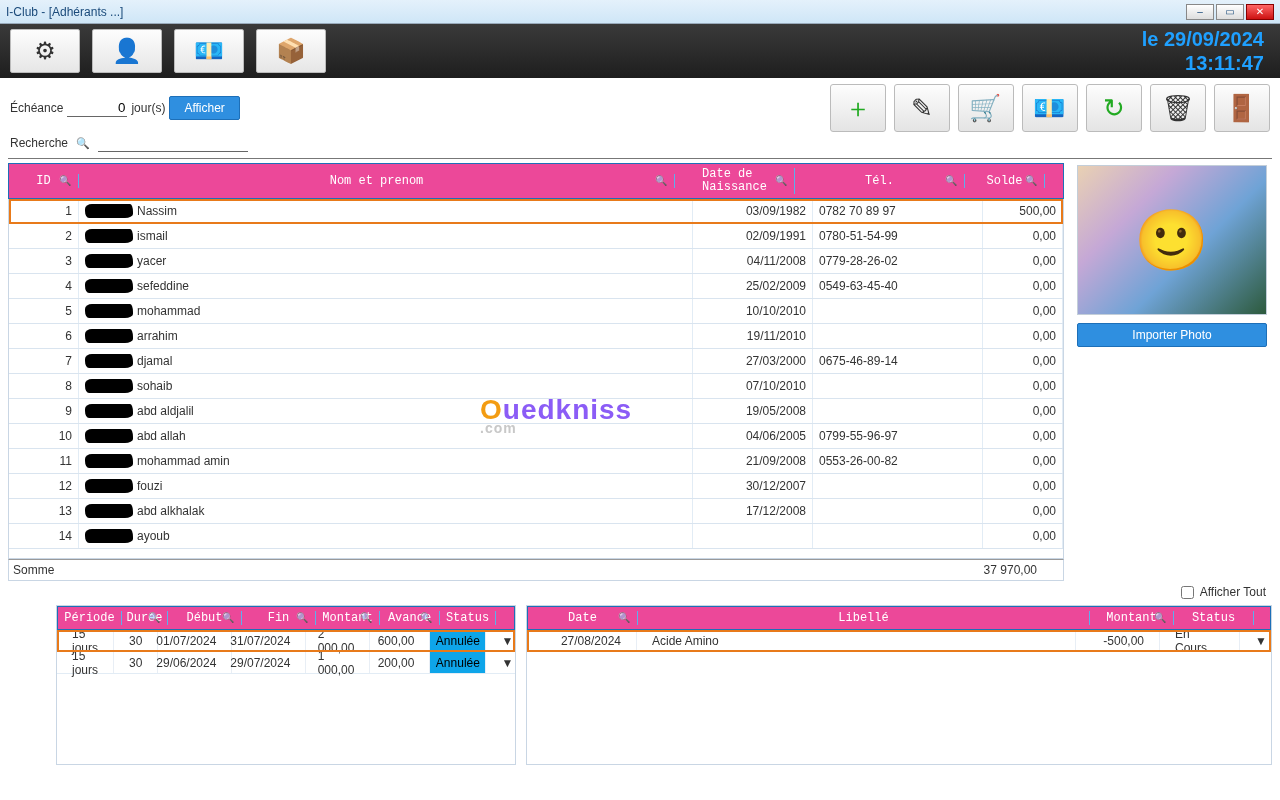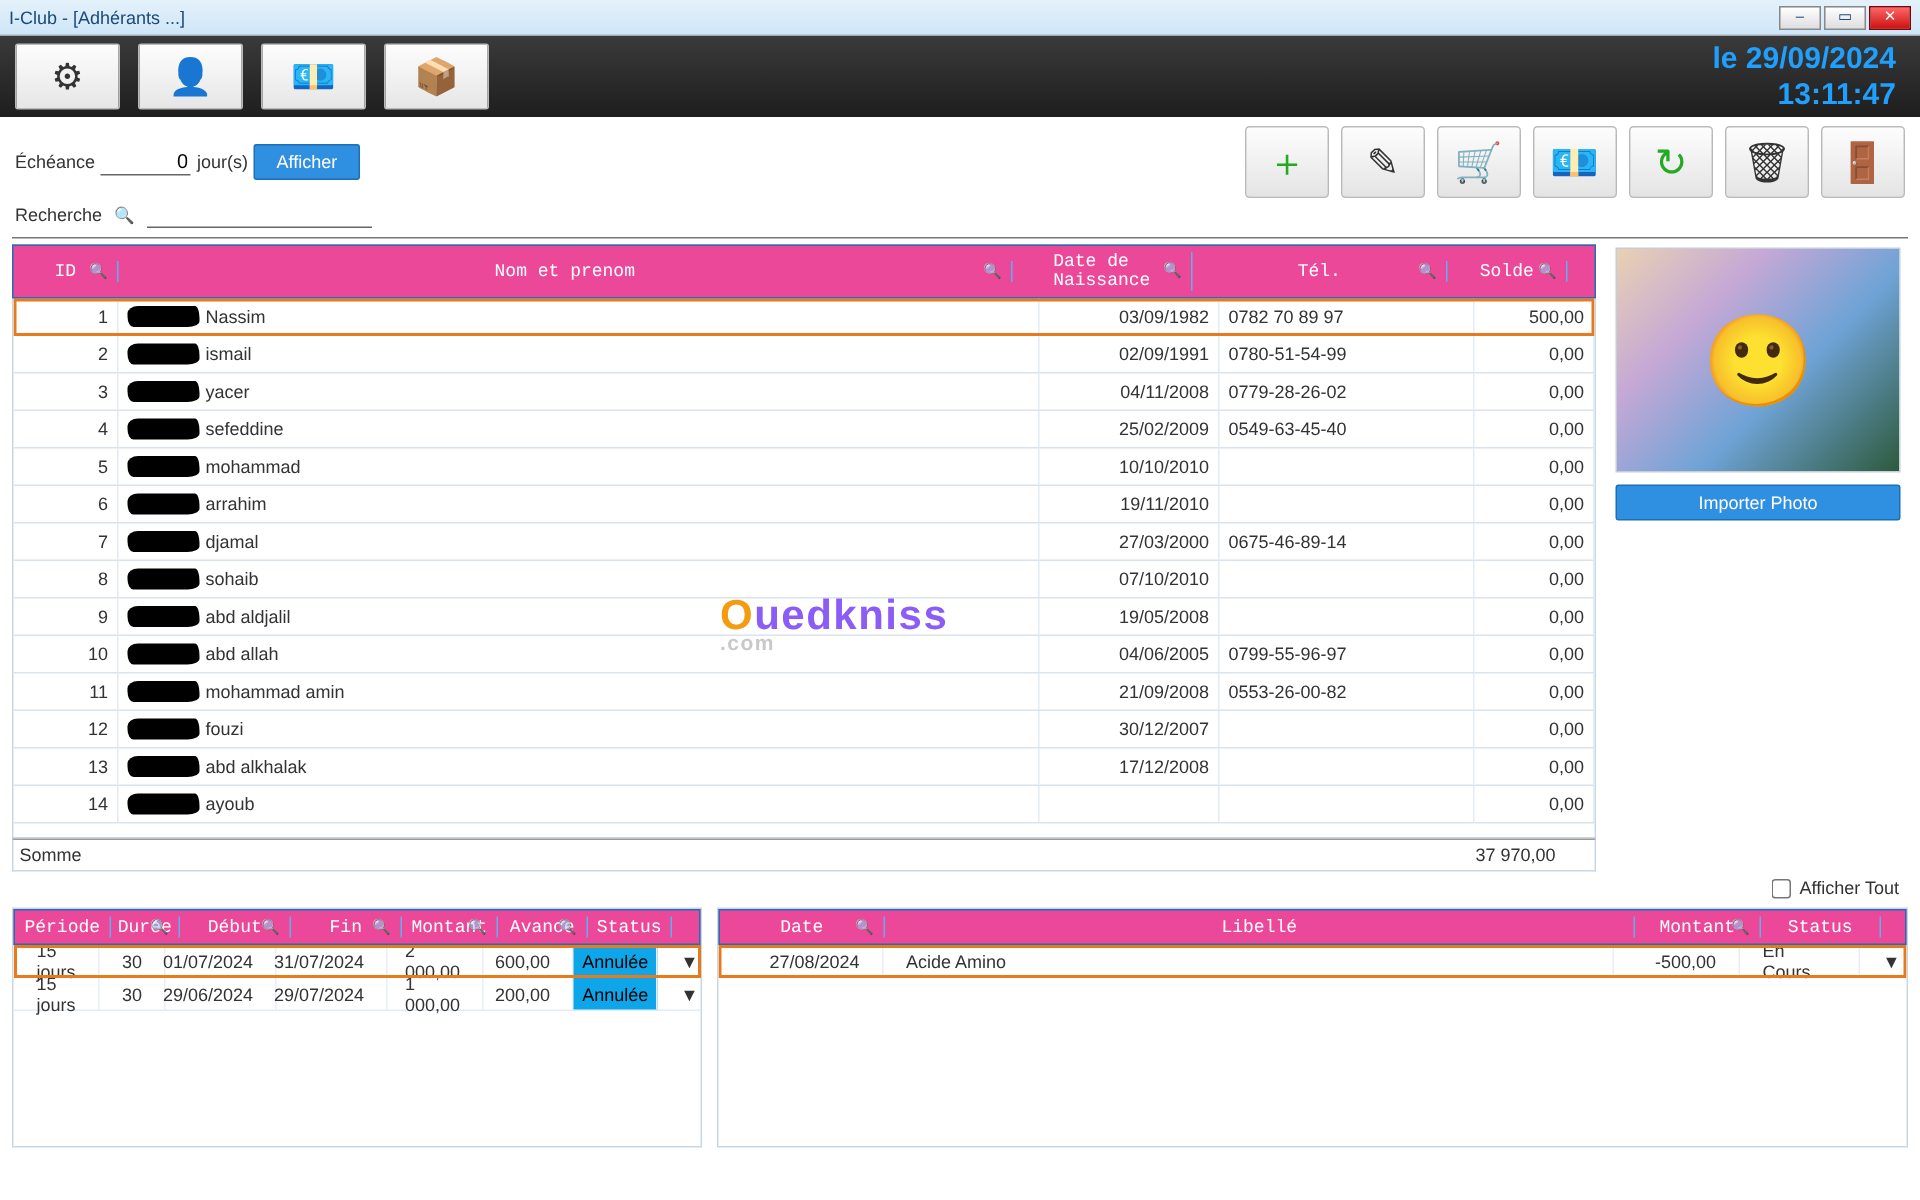--- a/index.html
+++ b/index.html
@@ -56,21 +56,21 @@
   .sumrow { display: flex; height: 22px; align-items: center; border: 1px solid #c9d6e4; border-top: 1px solid #999; }
   .sumrow .lbl { padding-left: 4px; } .sumrow .val { margin-left: auto; padding-right: 26px; }
 
   
   .photo-box { width: 190px; height: 150px; border: 1px solid #c3ced9; background: linear-gradient(135deg,#e9d1b3 0%, #c5a8d6 30%, #6fa3d6 60%, #2d5a3d 100%); margin: 2px auto 8px; display:flex; align-items:center; justify-content:center; color:#fff; font-size:60px; }
   .btn-import { width: 190px; margin: 0 auto; display:block; }
 
   .afficher-tout-wrap { display:flex; justify-content:flex-end; align-items:center; gap:6px; padding:4px 14px 2px 0; }
 
   
-  .bottomwrap { display: flex; gap: 10px; padding: 4px 8px 0; }
+  .bottomwrap { display: flex; gap: 10px; padding: 4px 8px 0; margin-left: 48px; }
   .bgrid { border: 1px solid #c9d6e4; height: 160px; display:flex; flex-direction:column; }
   .bgrid.left { width: 460px; }
   .bgrid.right { flex: 1; }
   .bgrid .gridhdr { height: 24px; }
   .bgrid .body { flex:1; overflow:auto; }
   .brow { display:flex; height:22px; align-items:center; border-bottom:1px solid #e2ecf5; font-size:12px; }
   .brow.selected { outline:2px solid #e87a1a; outline-offset:-2px; }
   .brow .cell { padding:0 15px; display:flex; align-items:center; height:100%; border-right:1px solid #e8eef5; }
   .status-red { background:#0ea5e9; color:#000; }
   .dd { width:16px; text-align:center; }

